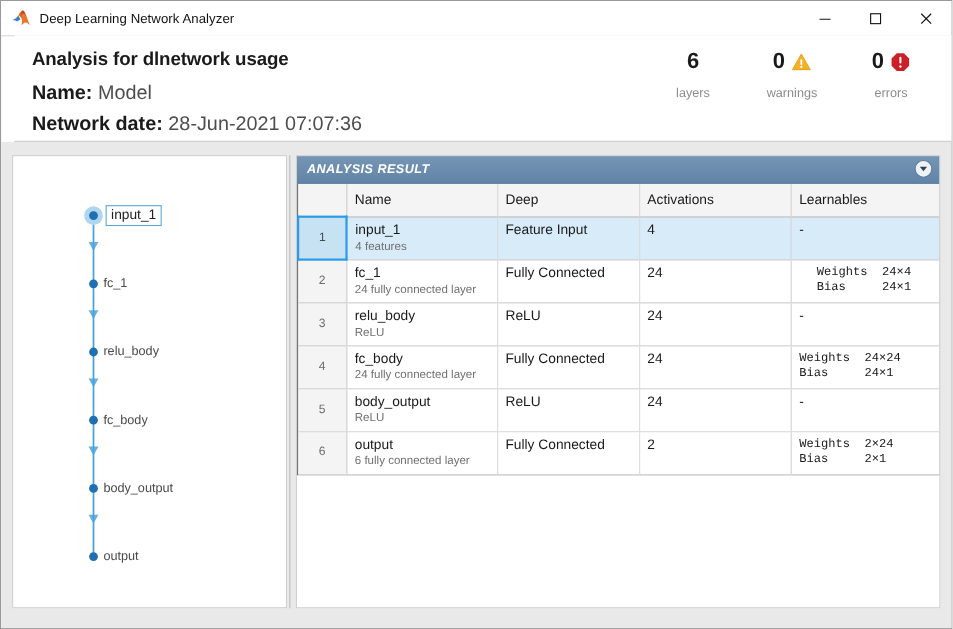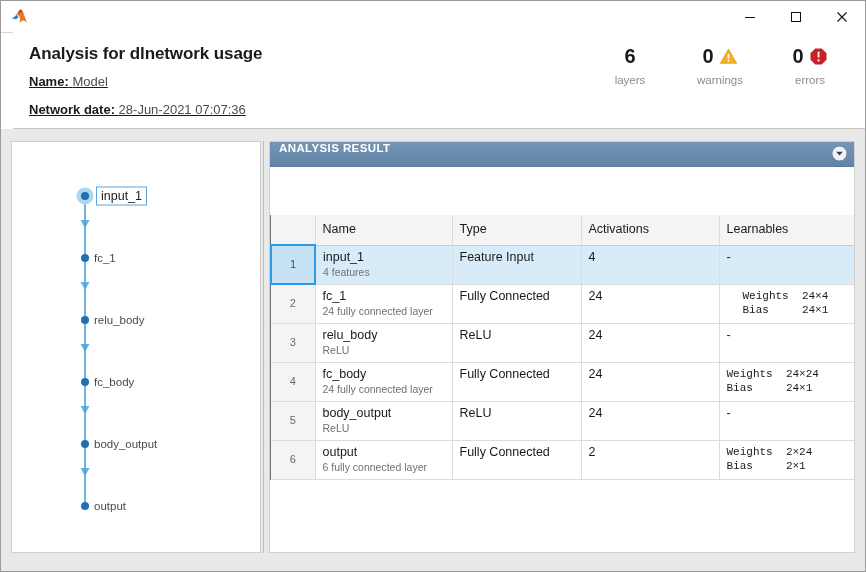--- a/index.html
+++ b/index.html
@@ -56,23 +56,22 @@
     background: #ffffff;
     border-bottom: 1px solid #c8c8c8;
   }
   .h-title {
     position: absolute; left: 16px; top: 12px;
     font-size: 17px; font-weight: bold; color: #1a1a1a;
     letter-spacing: -0.1px;
   }
   .h-line {
     position: absolute; left: 16px;
-    font-size: 13px; color: #1a1a1a;
+    font-size: 18px; color: #1a1a1a;
     white-space: nowrap;
-    text-decoration: underline;
   }
   .h-line .lbl { font-weight: bold; color: #1a1a1a; }
   .h-line .val { font-weight: normal; color: #4d4d4d; }
   .h-name { top: 42px; }
   .h-date { top: 70px; }
 
   .stats {
     position: absolute; right: 22px; top: 10px;
     display: flex; align-items: flex-start;
   }
@@ -81,21 +80,21 @@
     display: flex; flex-direction: column; align-items: center;
   }
   .stat-top {
     display: flex; align-items: center; justify-content: center;
     height: 28px; gap: 5px;
   }
   .stat-num {
     font-size: 20px; font-weight: bold; color: #1a1a1a; line-height: 1;
   }
   .stat-label {
-    font-size: 11.5px; color: #8c8c8c; margin-top: 4px;
+    font-size: 11.5px; color: #8c8c8c; margin-top: 9px;
   }
   .stat-icon { width: 19px; height: 19px; display:block; }
 
   
   .body-area {
     position: absolute; left: 0; top: 128px;
     width: 864px; height: 442px;
     background: #e9e9e9;
   }
 
@@ -137,38 +136,37 @@
     background: #ffffff;
     border: 1px solid #cfcfcf;
     overflow: hidden;
   }
   .result-header {
     position: relative;
     height: 24px;
     background: #6789ab;
     background-image: linear-gradient(to bottom, #7595b4 0%, #6184a7 100%);
     border-bottom: 1px solid #5b7c9c;
-    display: flex; align-items: flex-start;
+    display: flex; align-items: center; font-style: italic;
   }
   .result-header-title {
     margin-left: 9px;
     font-size: 11.5px; font-weight: bold; color: #ffffff;
     letter-spacing: 0.4px;
   }
   .collapse-btn {
     position: absolute; right: 6px; top: 3px;
     width: 17px; height: 17px;
   }
 
   table.result-table {
     width: 100%;
     border-collapse: collapse;
     table-layout: fixed;
     background: #737373;
-    margin-top: 48px;
   }
   table.result-table th {
     background: #f4f4f4;
     border-right: 1px solid #dcdcdc;
     border-bottom: 1px solid #cccccc;
     font-size: 12.5px; font-weight: normal; color: #1a1a1a;
     text-align: left;
     padding: 4px 0 5px 7px;
     height: 20px;
     vertical-align: middle;
@@ -223,20 +221,21 @@
 <div class="window">
 
   <div class="titlebar">
     <div class="app-icon">
       <svg width="18" height="18" viewBox="0 0 18 18">
         <path d="M1 10.2 C4 9.6 5.2 8.4 6.6 6.2 C7.3 7.2 7.9 8.3 8.6 9.5 C7.6 9.9 6.6 10.6 5.8 11.6 C5.1 11.0 3.2 10.2 1 10.2 Z" fill="#3f7fc1"></path>
         <path d="M6.6 6.2 C8.0 3.7 9.3 1.6 10.6 1.6 C12.3 1.6 13.6 5.2 15.0 9.2 C15.8 11.5 16.5 13.6 17.2 15.0 C15.6 13.6 14.4 12.4 13.2 12.4 C11.9 12.4 10.6 13.8 9.4 15.2 C10.0 13.0 10.4 10.8 9.6 9.0 C9.0 7.6 8.0 6.7 6.6 6.2 Z" fill="#e8762c"></path>
         <path d="M10.6 1.6 C11.6 1.6 12.5 3.3 13.4 5.8 C12.4 4.6 11.5 3.9 10.7 4.4 C9.9 4.9 9.0 6.0 8.2 7.4 C8.9 4.4 9.8 1.6 10.6 1.6 Z" fill="#c2472a"></path>
       </svg>
     </div>
+    <div class="title-text">Deep Learning Network Analyzer</div>
 
     <div class="win-controls">
       <div class="win-btn">
         <svg width="12" height="12" viewBox="0 0 12 12">
           <line x1="1" y1="6.5" x2="11" y2="6.5" stroke="#111" stroke-width="1"></line>
         </svg>
       </div>
       <div class="win-btn">
         <svg width="12" height="12" viewBox="0 0 12 12">
           <rect x="1.5" y="1.5" width="9" height="9" fill="none" stroke="#111" stroke-width="1"></rect>
@@ -354,21 +353,21 @@
           <col style="width:44px">
           <col style="width:137px">
           <col style="width:129px">
           <col style="width:138px">
           <col>
         </colgroup>
         <thead>
           <tr>
             <th class="c-num"></th>
             <th>Name</th>
-            <th>Type</th>
+            <th>Deep</th>
             <th>Activations</th>
             <th style="border-right:none">Learnables</th>
           </tr>
         </thead>
         <tbody id="table-body">
             <tr class="selected">
               <td class="c-num">1</td>
               <td>
                 <span class="cell-main">input_1</span>
                 <span class="cell-sub">4 features</span>

